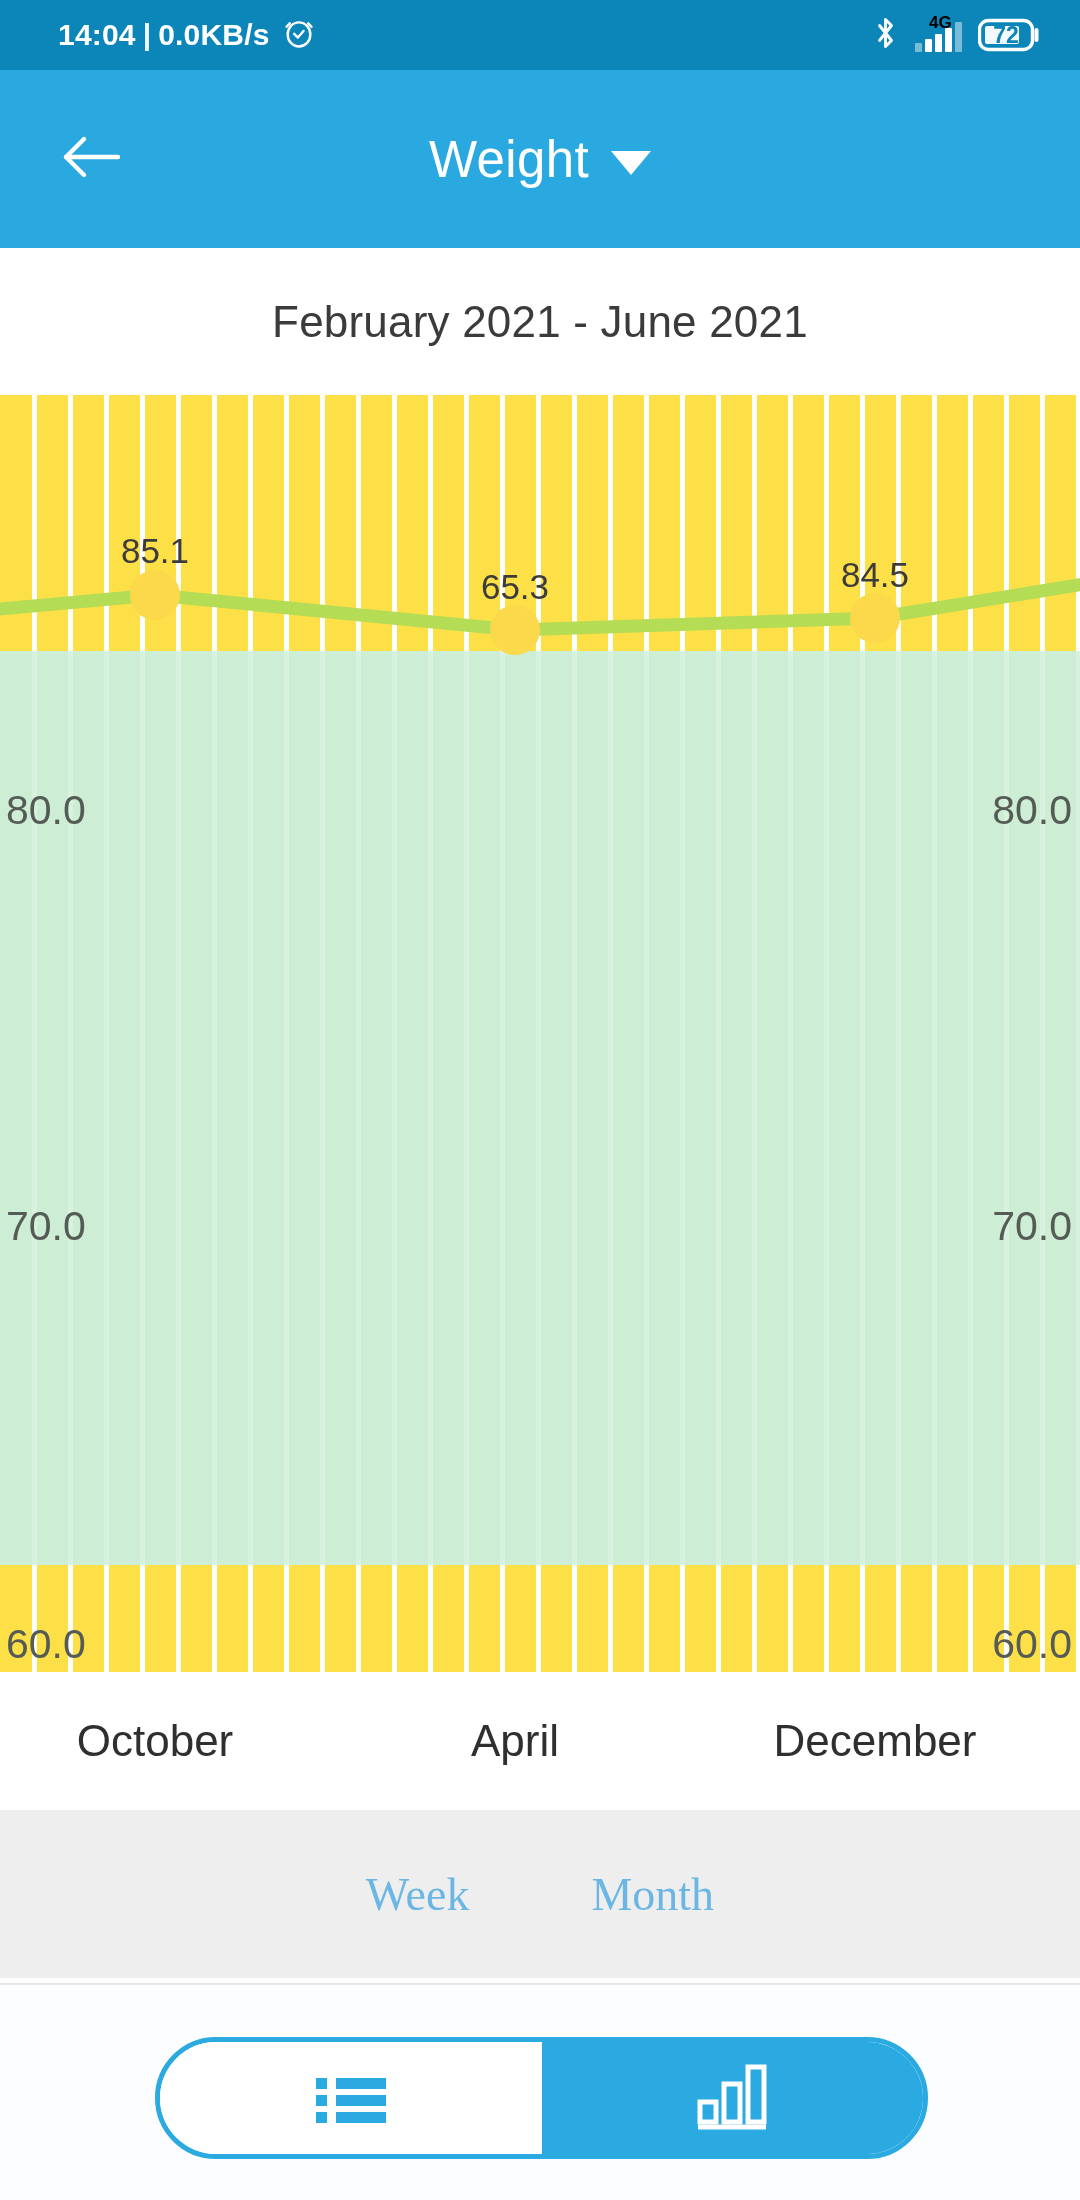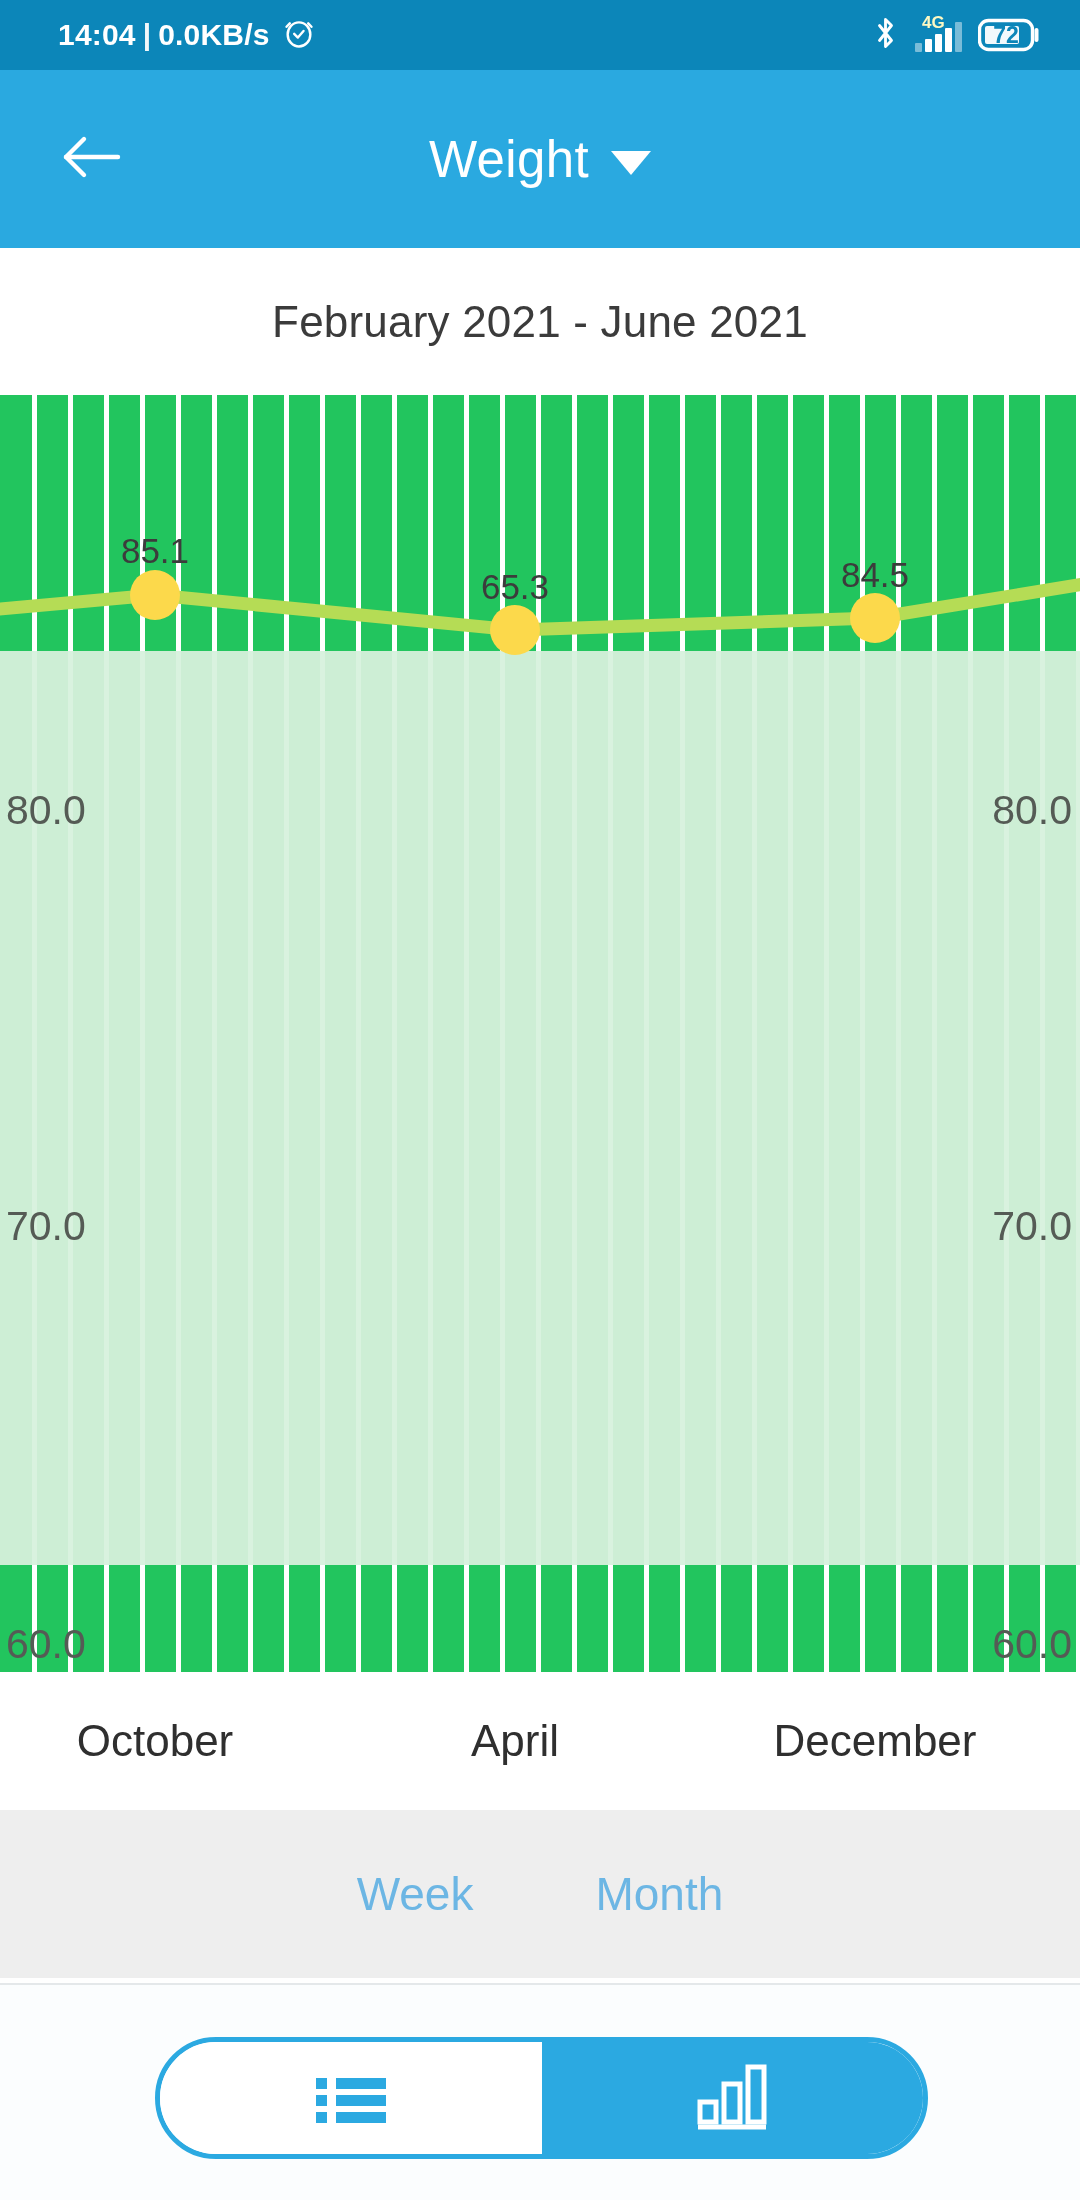--- a/index.html
+++ b/index.html
@@ -21,22 +21,22 @@
   .sb-left{ display:flex; align-items:center; gap:0px; }
   .sb-text{
     color:#ffffff; font-size:30px; font-weight:bold; letter-spacing:.2px;
     white-space:nowrap;
   }
   .sb-sep{ color:#ffffff; font-size:30px; font-weight:bold; margin:0 7px; opacity:.95;}
   .alarm-ico{ margin-left:12px; display:block; }
   .sb-right{ display:flex; align-items:center; gap:16px; padding-right:14px;}
   .sig-wrap{ position:relative; display:flex; align-items:flex-end; gap:3px; height:34px;}
   .g4{
-    position:absolute; top:-4px; left:7px;
-    color:#fef9c3; font-size:17px; font-weight:bold; line-height:1;
+    position:absolute; top:-4px; left:14px;
+    color:#000000; font-size:17px; font-weight:bold; line-height:1;
   }
   .bar{ width:7px; background:#ffffff; border-radius:1px; }
   .bar.dim{ opacity:.45; }
 
   
   #app-bar{
     position:absolute; left:0; top:70px; width:1080px; height:178px;
     background:#2aa9e0;
   }
   #back-button{
@@ -61,21 +61,21 @@
   #date-range{
     position:absolute; left:0; top:248px; width:1080px; height:147px;
     display:flex; align-items:center; justify-content:center;
     background:#ffffff;
   }
   #date-range-text{ font-size:44px; color:#3b3b3b; font-weight:400; letter-spacing:.2px;}
 
   
   #chart{
     position:absolute; left:0; top:395px; width:1080px; height:1277px;
-    background:#22c55e; overflow:hidden;
+    background:#fde047; overflow:hidden;
   }
   #grid-lines{ position:absolute; inset:0; }
   .vgrid{ position:absolute; top:0; bottom:0; width:5px; background:#ffffff; }
   #green-zone{
     position:absolute; left:0; right:0; top:256px; height:914px;
     background:#cdeed5;
   }
   #green-zone .vgz{ position:absolute; top:0; bottom:0; width:5px; background:#d9f2df; }
   #series-svg{ position:absolute; left:0; top:0; width:1080px; height:1277px; }
   .pt-label{
@@ -95,21 +95,21 @@
   }
   .month-label{
     position:absolute; top:50%; transform:translate(-50%,-50%);
     font-size:44px; color:#2f2f2f; white-space:nowrap;
   }
 
   
   #range-tabs{
     position:absolute; left:0; top:1810px; width:1080px; height:168px;
     background:#eeeeee;
-    display:flex; align-items:center; justify-content:center; gap:12px;
+    display:flex; align-items:center; justify-content:center; gap:12px;font-family:Liberation Serif, serif;
   }
   .tab{
     position:relative; font-size:46px; color:#6cb6e4;
     padding:0 30px; cursor:pointer; white-space:nowrap;
   }
   .tab.active{ color:#4aa3dd; font-weight:bold; }
   .tab.active .underline{
     position:absolute; left:30px; right:30px; bottom:-18px; height:7px;
     background:#5aaee2; border-radius:2px;
   }

